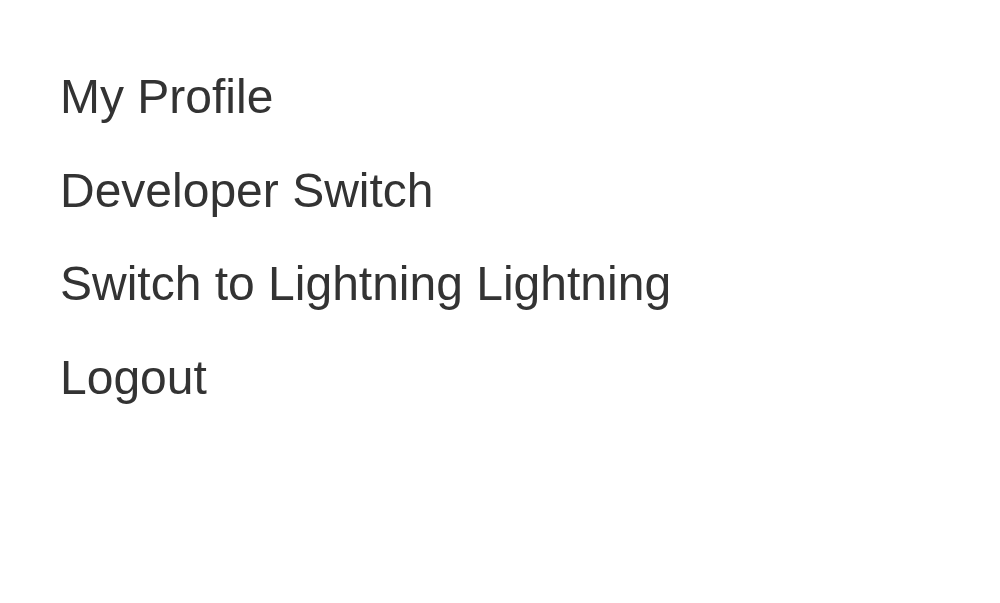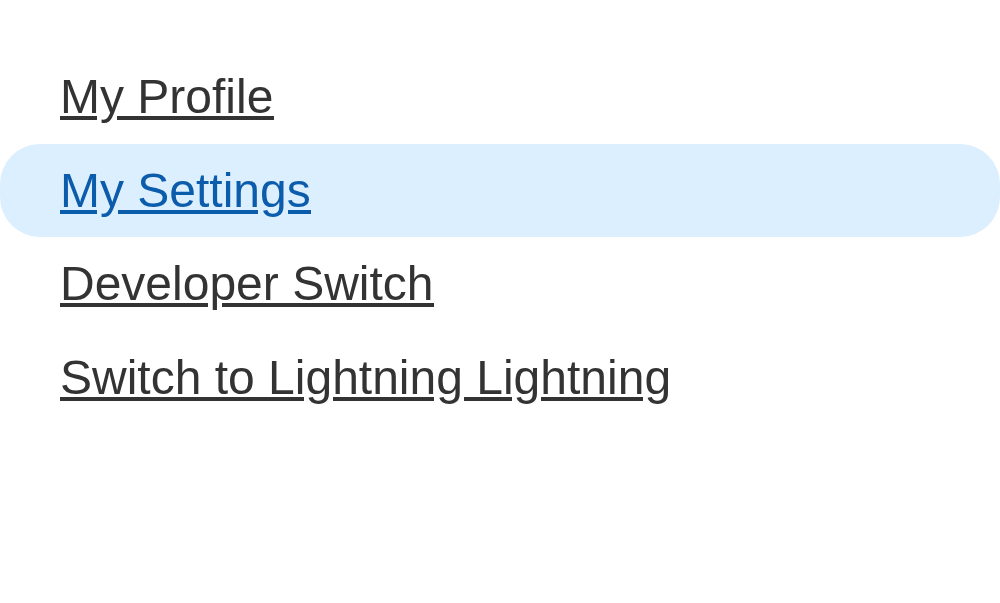--- a/index.html
+++ b/index.html
@@ -1,19 +1,18 @@
 <!DOCTYPE html>
 <html><head>
   <meta charset="utf-8">
   <style>
     * {
       margin: 0;
       padding: 0;
       box-sizing: border-box;
-      text-decoration: underline;
     }
     body {
       font-family: -apple-system, BlinkMacSystemFont, "Helvetica Neue", Helvetica, Arial, sans-serif;
       background: #ffffff;
       width: 1000px;
       height: 603px;
       overflow: hidden;
     }
     .menu {
       padding-top: 50px;
@@ -32,22 +31,22 @@
       color: #0b5cab;
     }
   </style>
 </head>
 <body>
 
 <div class="menu">
   <div class="menu-item">
     <span>My Profile</span>
   </div>
-  <div class="menu-item highlighted">
-    <span>My Settings</span>
-  </div>
   <div class="menu-item">
     <span>Developer Switch</span>
   </div>
   <div class="menu-item">
     <span>Switch to Lightning Lightning</span>
   </div>
+  <div class="menu-item">
+    <span>Logout</span>
+  </div>
 </div>
 
 </body></html>

